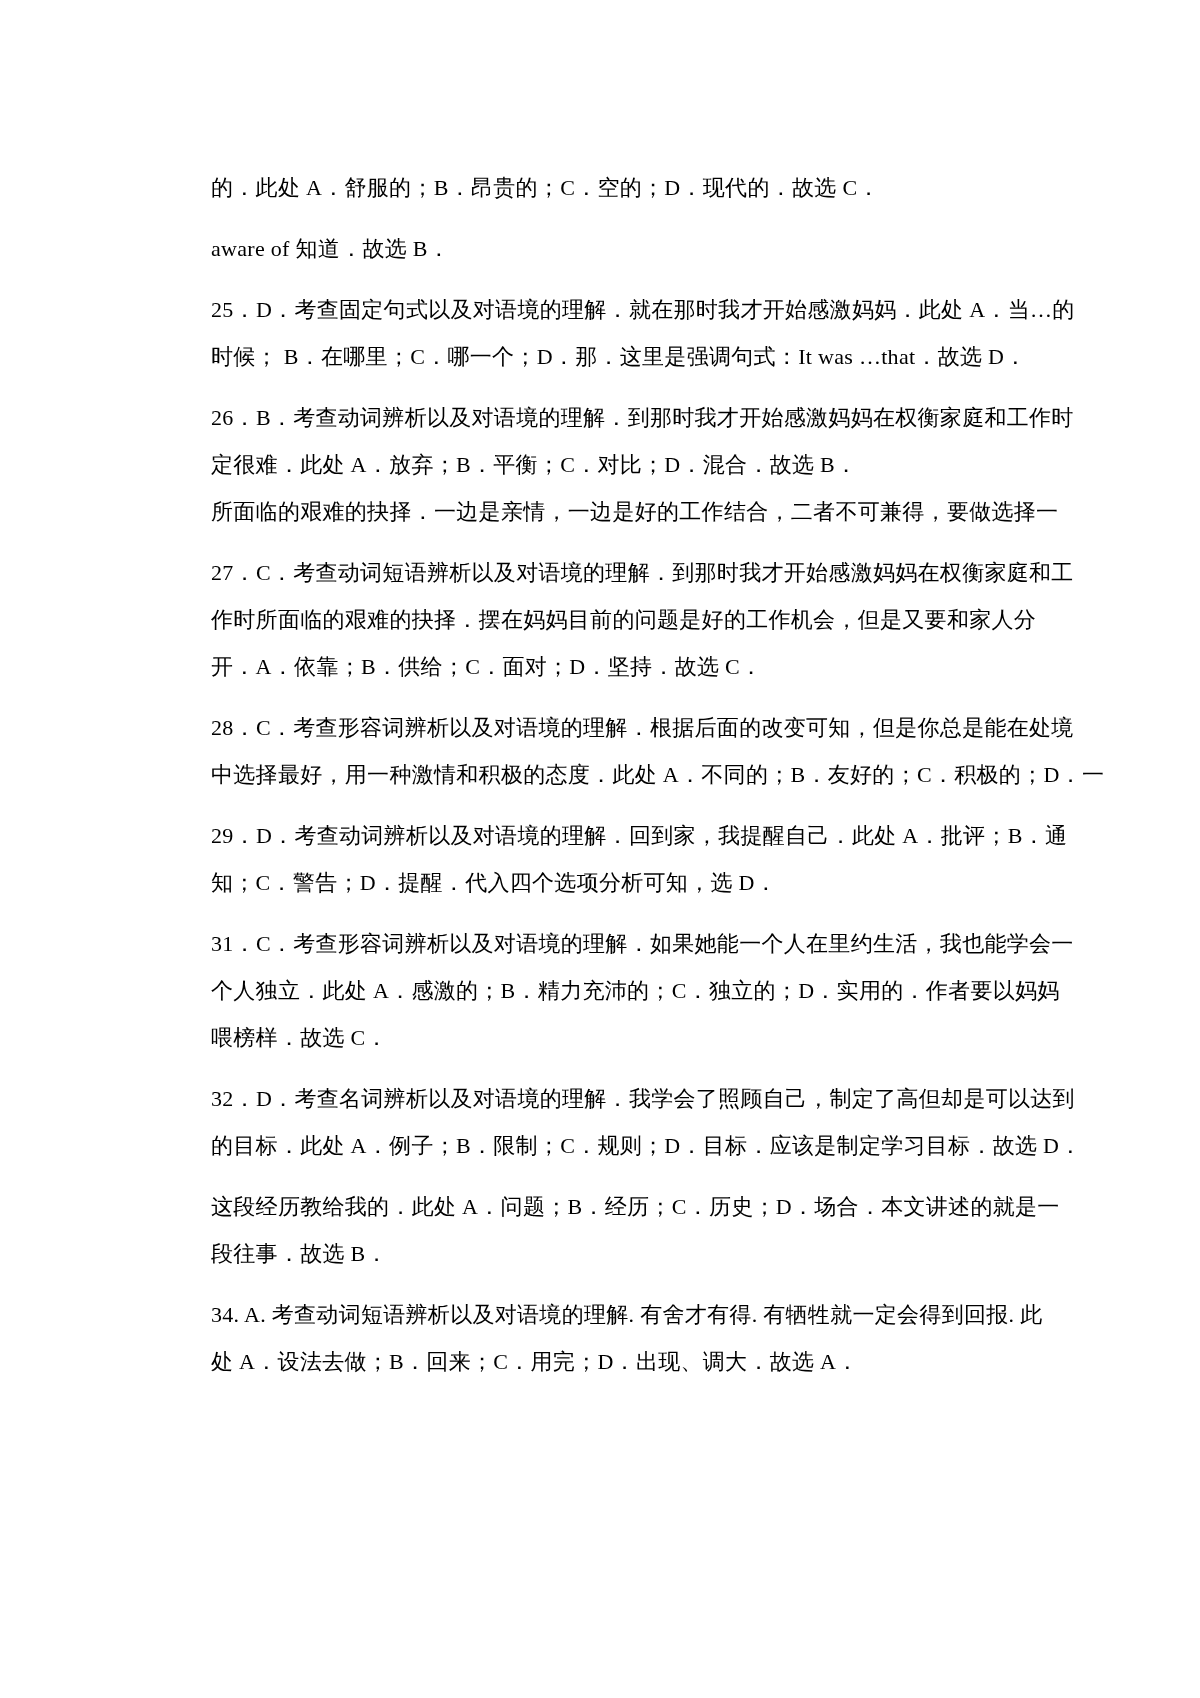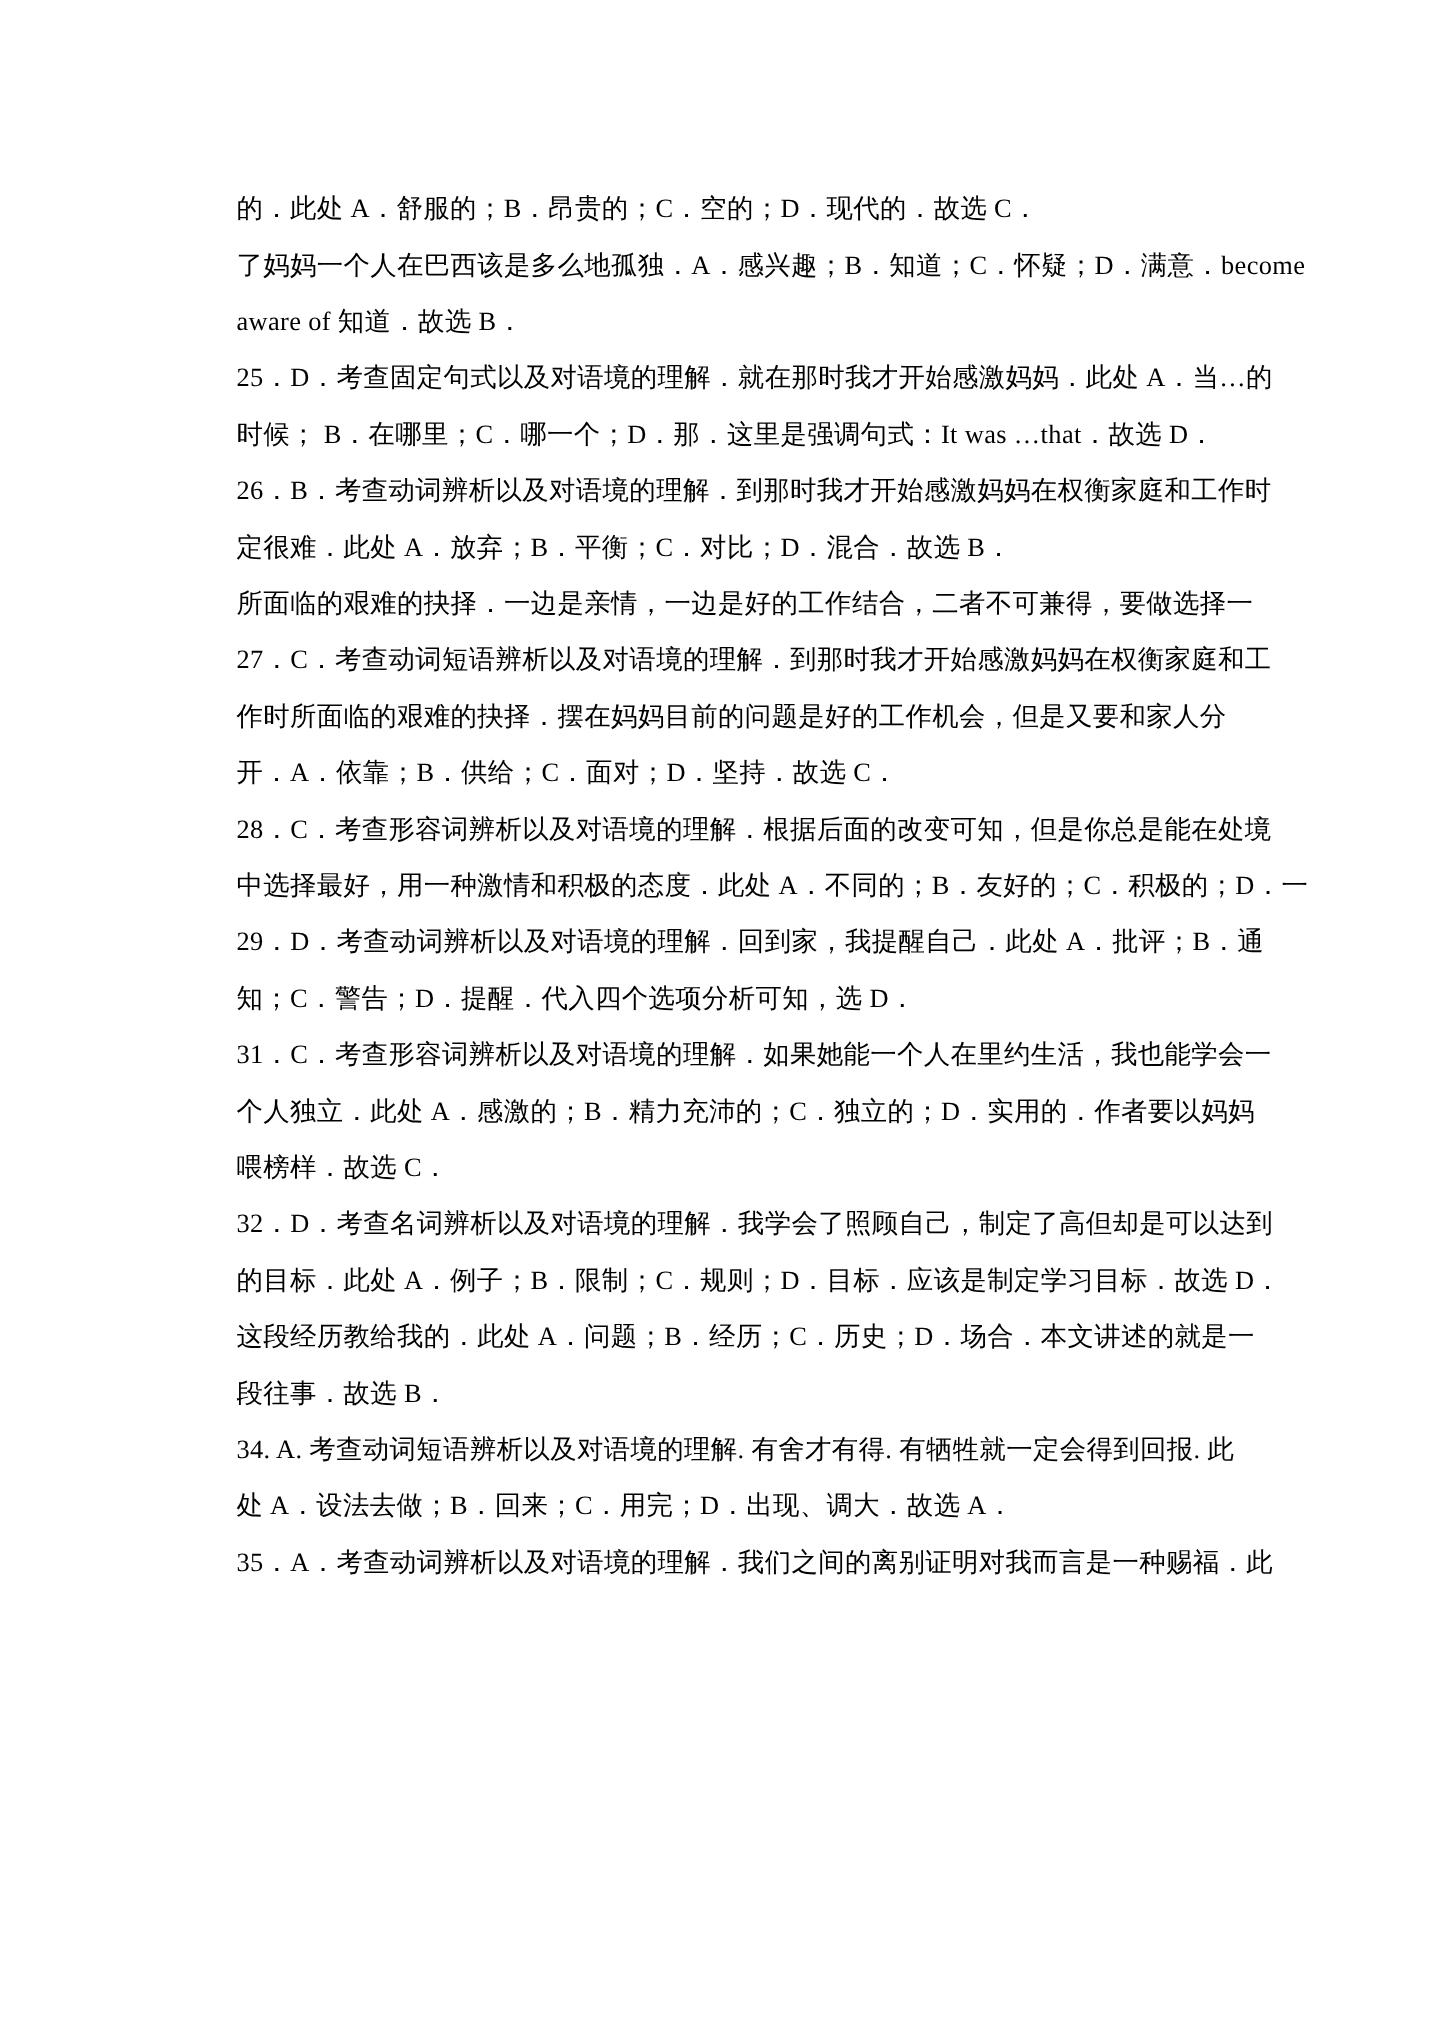--- a/index.html
+++ b/index.html
@@ -16,21 +16,21 @@
     font-family: "Liberation Serif", "DejaVu Serif", serif;
     color: #000000;
   }
   .content {
     position: absolute;
     left: 197px;
     top: 150px;
     width: 840px;
   }
   .para {
-    margin: 0;
+    margin: 14px;
     padding: 0;
   }
   .line {
     display: block;
     font-size: 22px;
     line-height: 47px;
     height: 47px;
     white-space: pre;
     letter-spacing: 0.3px;
     color: #000000;
@@ -40,21 +40,20 @@
 <body>
 
 <div class="page">
   <div class="content">
 
     <p class="para">
       <span class="line">的．此处 A．舒服的；B．昂贵的；C．空的；D．现代的．故选 C．</span>
     </p>
 
     <p class="para">
-      <span class="line">了妈妈一个人在巴西该是多么地孤独．A．感兴趣；B．知道；C．怀疑；D．满意．become</span>
       <span class="line">aware of 知道．故选 B．</span>
     </p>
 
     <p class="para">
       <span class="line">25．D．考查固定句式以及对语境的理解．就在那时我才开始感激妈妈．此处 A．当…的</span>
       <span class="line">时候； B．在哪里；C．哪一个；D．那．这里是强调句式：It was …that．故选 D．</span>
     </p>
 
     <p class="para">
       <span class="line">26．B．考查动词辨析以及对语境的理解．到那时我才开始感激妈妈在权衡家庭和工作时</span>
@@ -93,18 +92,15 @@
     <p class="para">
       <span class="line">这段经历教给我的．此处 A．问题；B．经历；C．历史；D．场合．本文讲述的就是一</span>
       <span class="line">段往事．故选 B．</span>
     </p>
 
     <p class="para">
       <span class="line">34. A. 考查动词短语辨析以及对语境的理解. 有舍才有得. 有牺牲就一定会得到回报. 此</span>
       <span class="line">处 A．设法去做；B．回来；C．用完；D．出现、调大．故选 A．</span>
     </p>
 
-    <p class="para">
-      <span class="line">35．A．考查动词辨析以及对语境的理解．我们之间的离别证明对我而言是一种赐福．此</span>
-    </p>
 
   </div>
 </div>
 
 </body></html>

